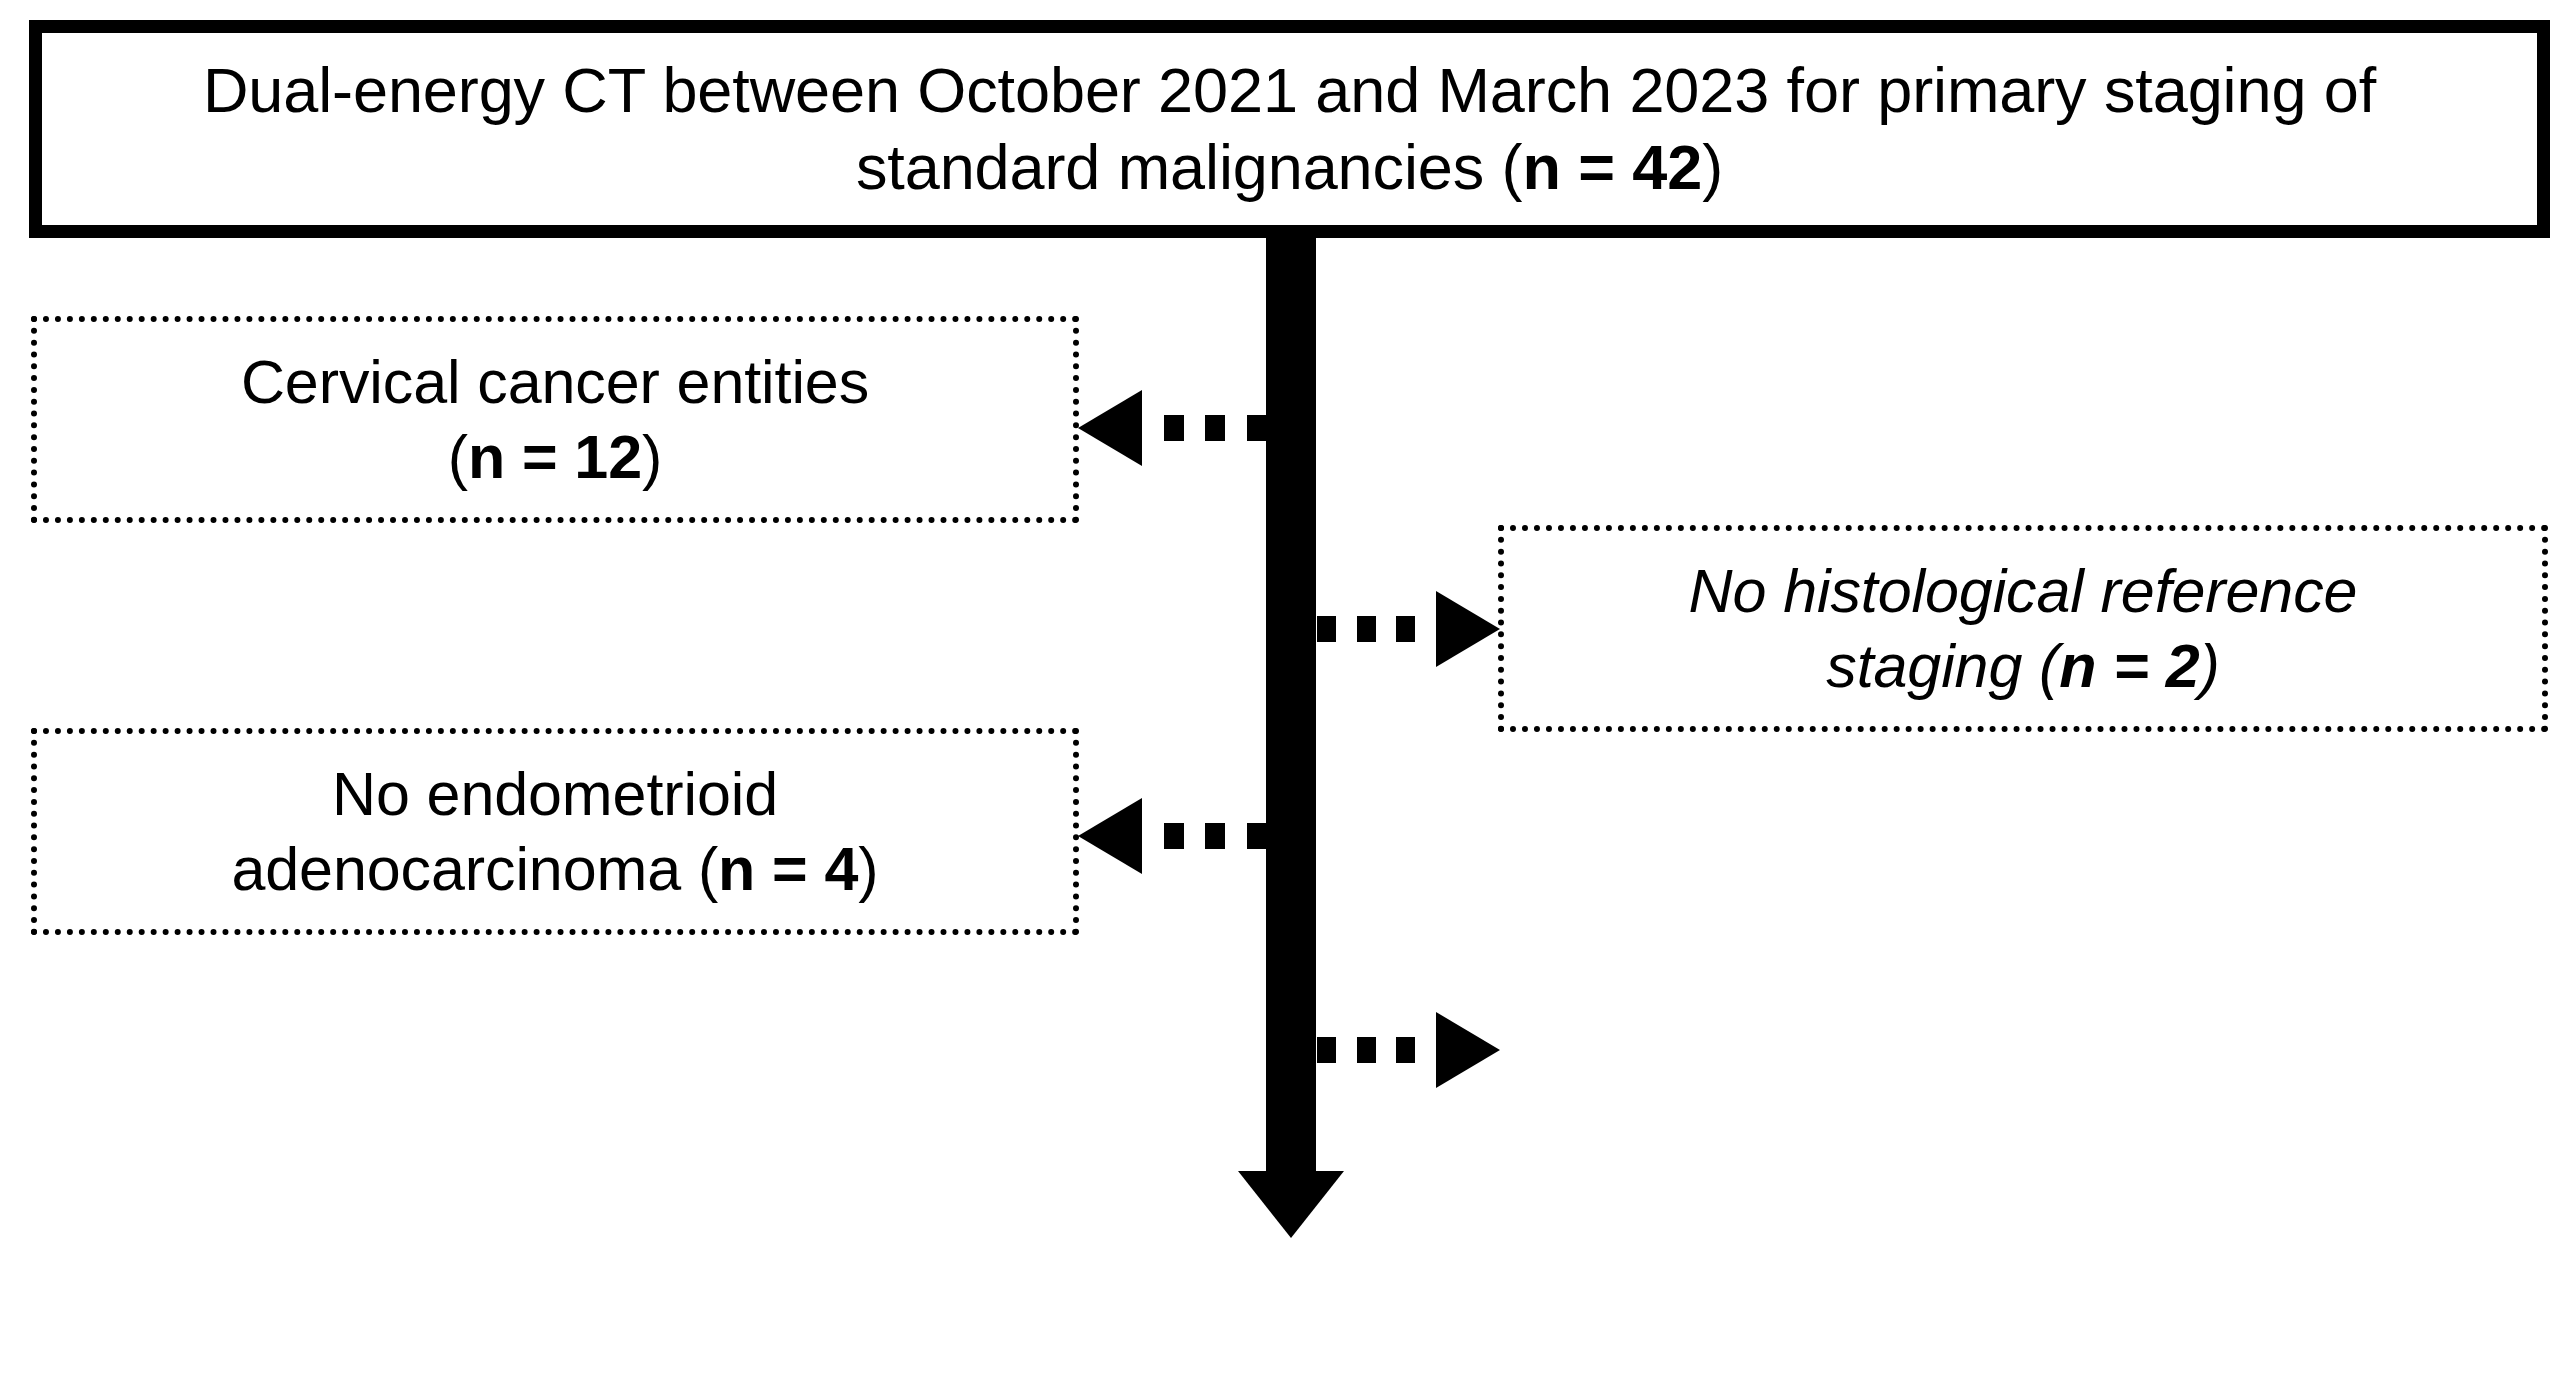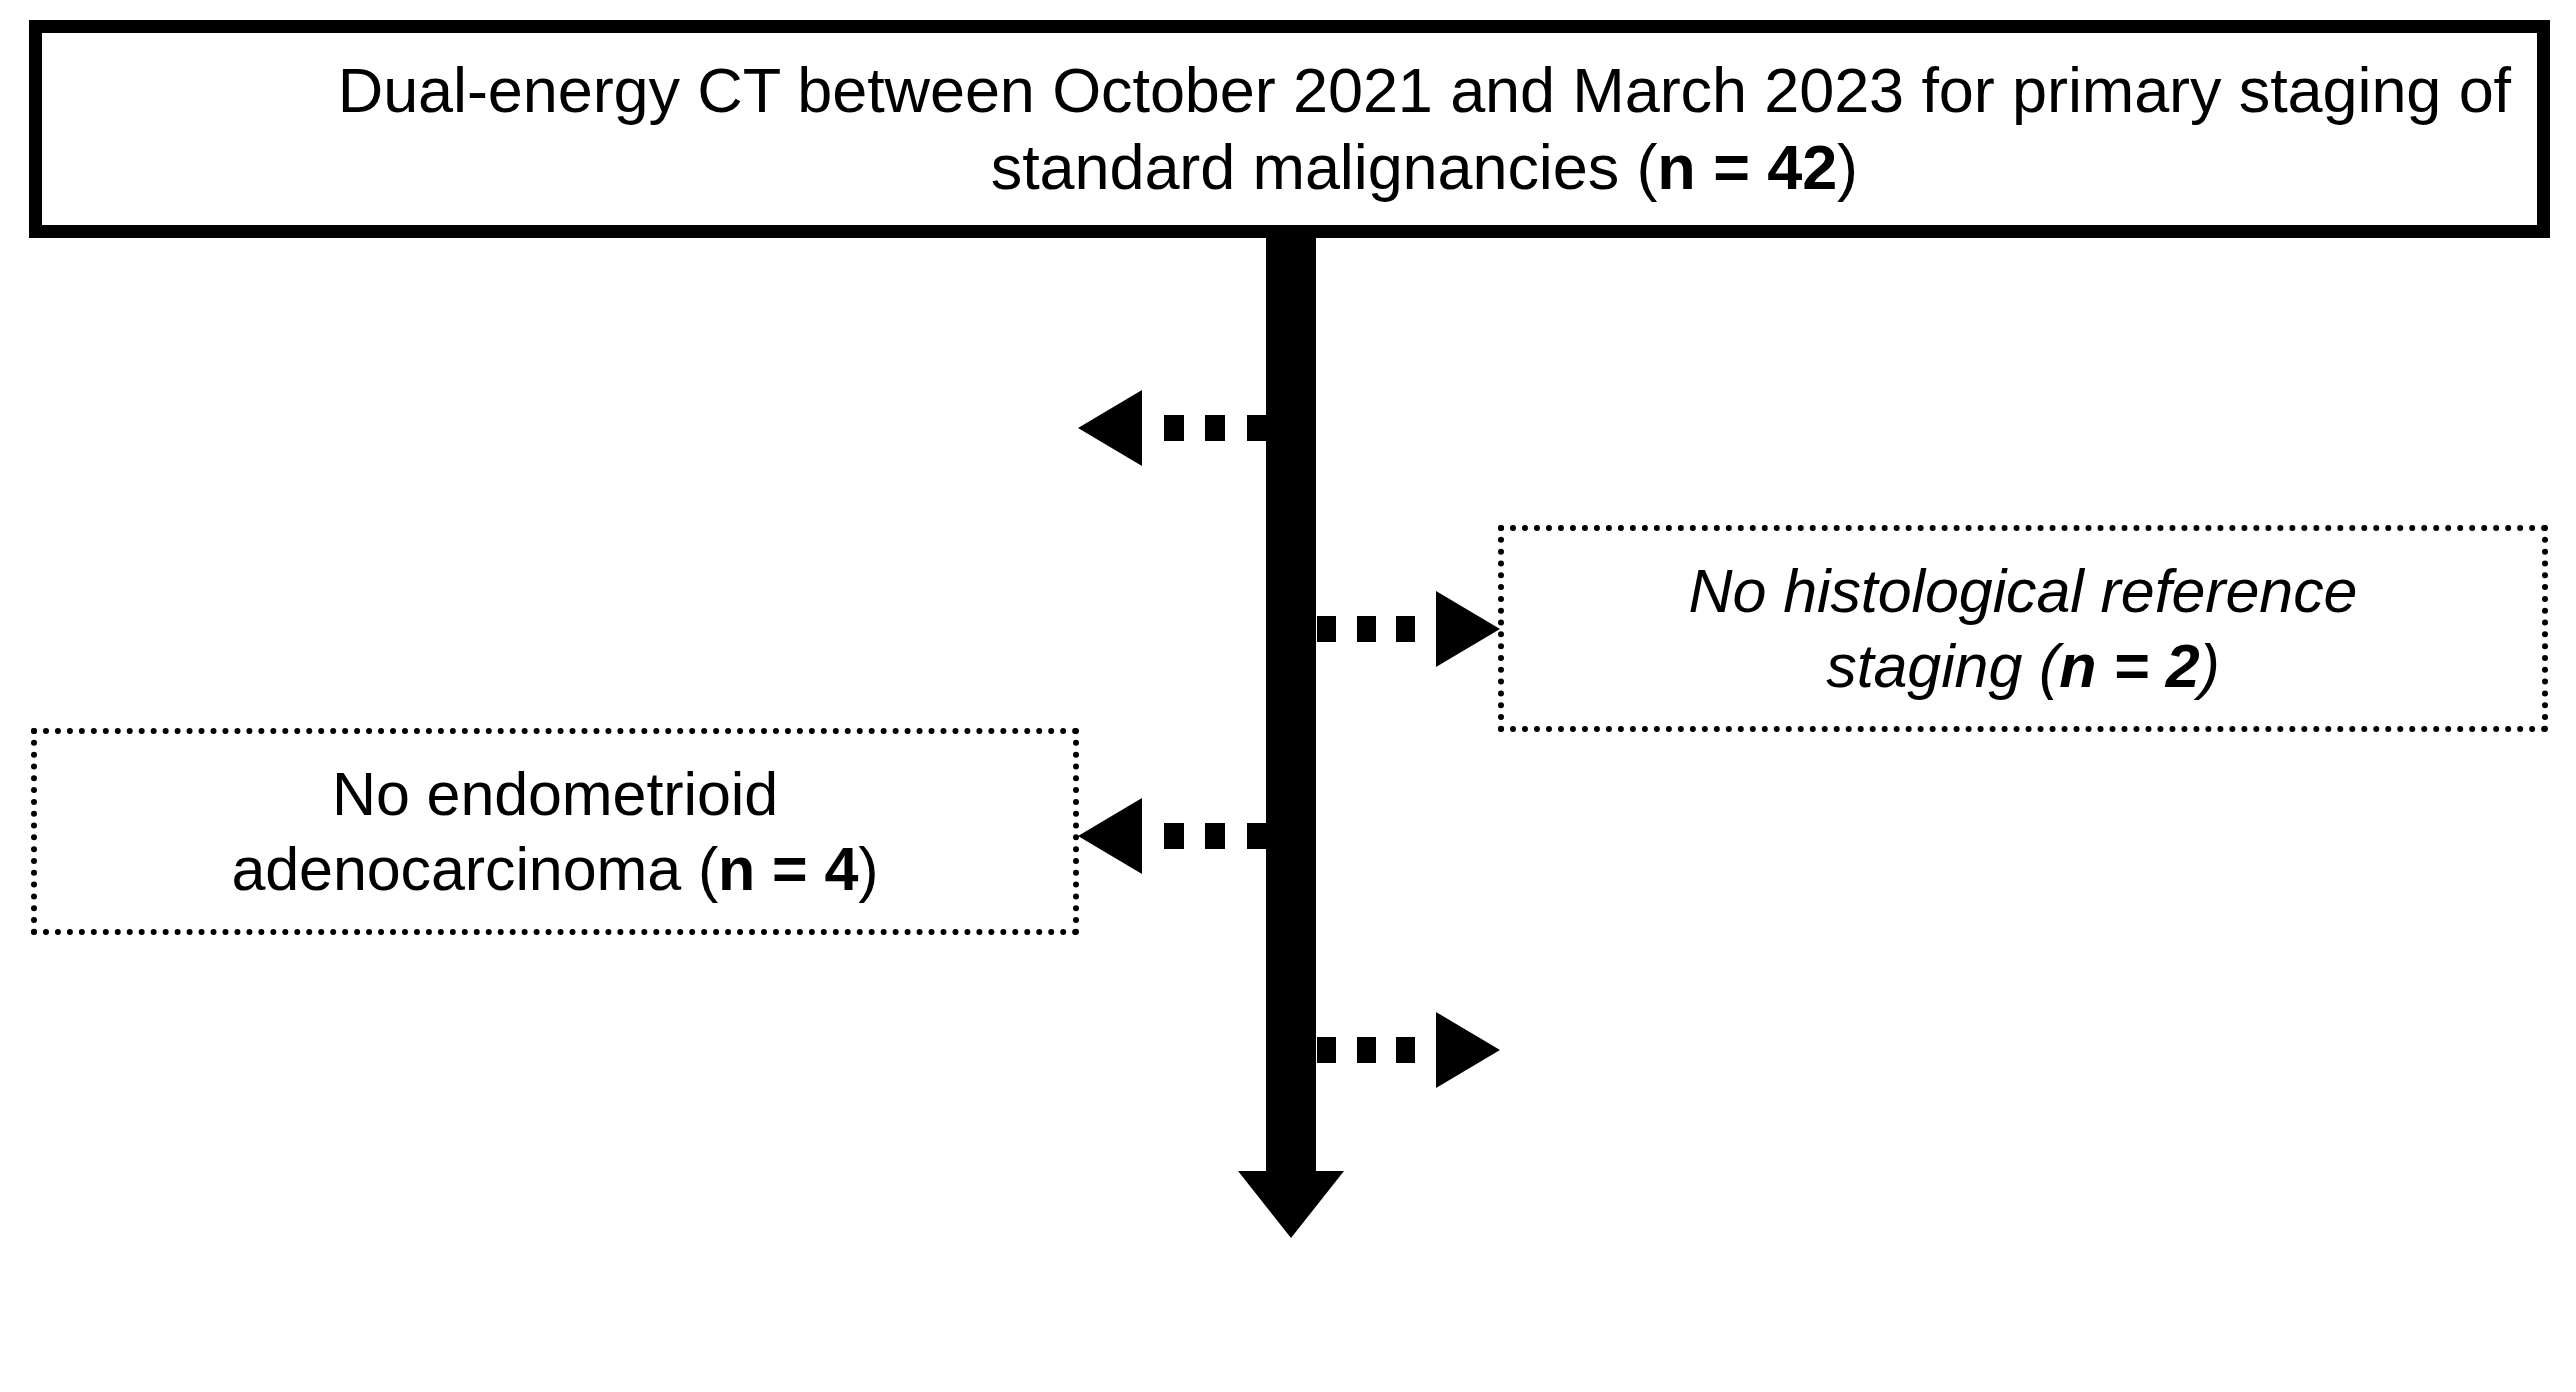--- a/index.html
+++ b/index.html
@@ -29,21 +29,20 @@
     display: flex;
     align-items: center;
     justify-content: center;
     text-align: center;
     color: #000000;
     line-height: 1.22;
   }
 
   .box-solid {
     border: 13px solid #000000;
-    justify-content: flex-end;
   }
 
   .box-dotted {
     border: 6.6px dotted #000000;
   }
 
   .box-text {
     display: block;
     padding: 0 26px;
     font-size: 63px;
@@ -130,20 +129,23 @@
 
 <div id="flow-root">
 
   <div class="box box-solid" id="box-top">
     <span class="box-text"><span>Dual-energy CT between October 2021 and March 2023 for primary staging of</span><br><span>standard malignancies (</span><span class="n-bold">n = 42</span><span>)</span></span>
   </div>
 
   <div id="trunk-line"></div>
   <div id="trunk-arrowhead"></div>
 
+  <div class="box box-dotted" id="box-left-1">
+    <span class="box-text"><span>Cervical cancer entities</span><br><span>(</span><span class="n-bold">n = 12</span><span>)</span></span>
+  </div>
 
   <div class="dash-arrow" id="arrow-left-1">
     <span class="arrow-head-left"></span>
     <span class="dash-gap"></span>
     <span class="dash-seg"></span>
     <span class="dash-gap"></span>
     <span class="dash-seg"></span>
     <span class="dash-gap"></span>
     <span class="dash-seg"></span>
   </div>

